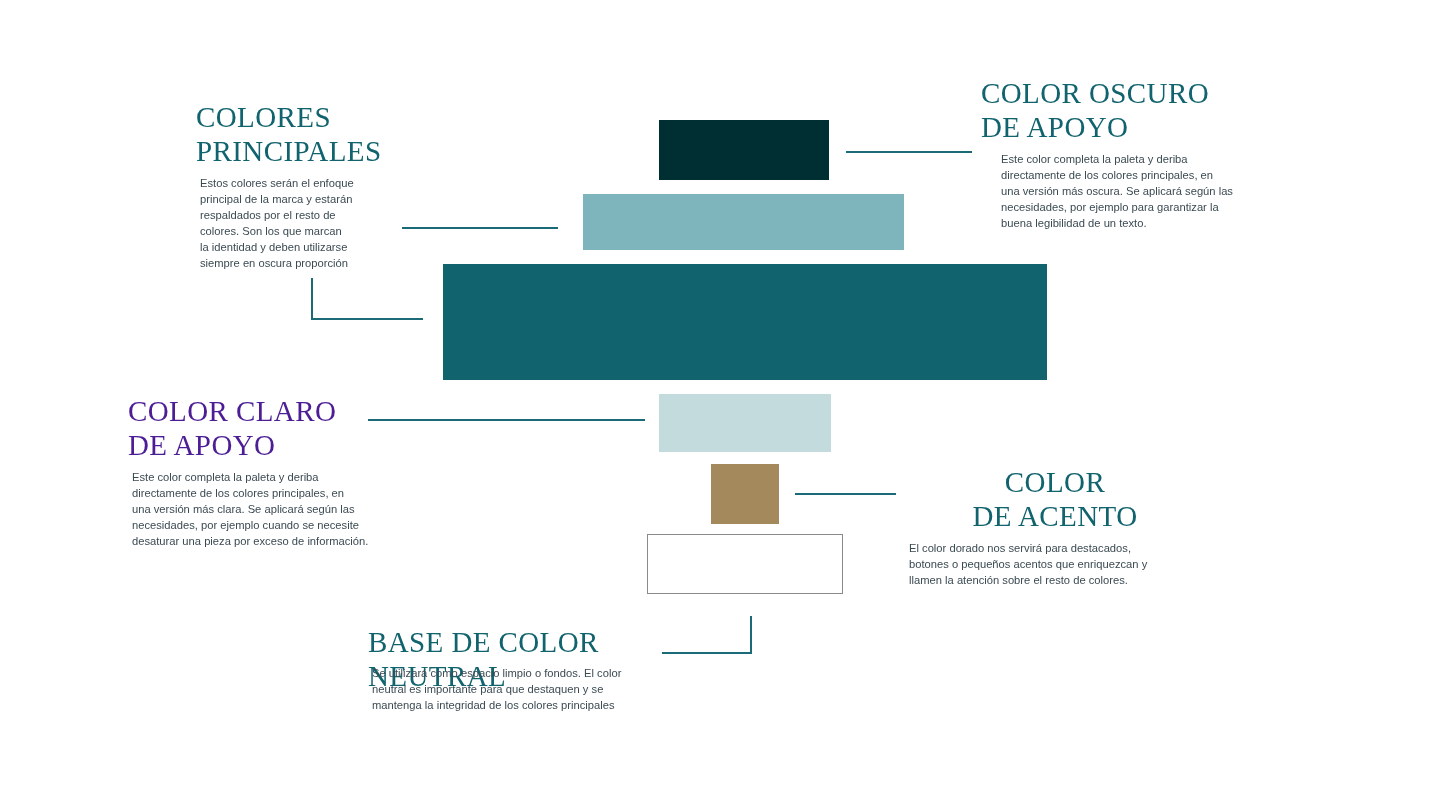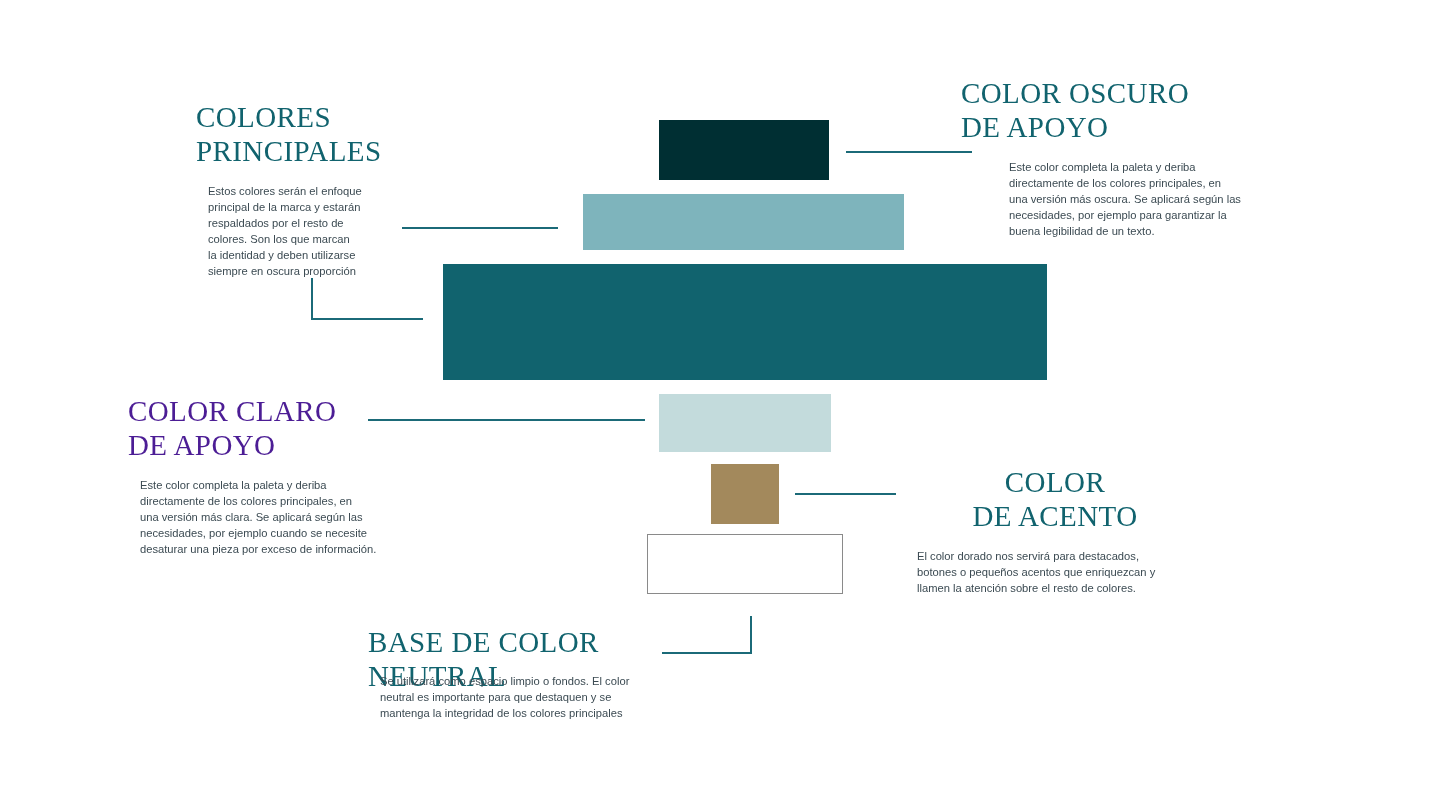--- a/index.html
+++ b/index.html
@@ -27,21 +27,21 @@
     white-space: pre-line;
     margin: 0;
     font-weight: 400;
   }
   .body-text {
     position: absolute;
     color: #3b4a52;
     font-size: 11.2px;
     line-height: 1.42;
     white-space: pre-line;
-    margin: 12px;
+    margin: 4px;
   }
   .swatch {
     position: absolute;
   }
   .swatch-neutral {
     box-sizing: border-box;
     border: 1px solid #8a8a8a;
     background: #ffffff;
   }
   .rule {
@@ -93,21 +93,21 @@
 
   <h2 class="heading" style="left: 196px; top: 100px; width: 330px; color: rgb(17, 99, 110);">COLORES
 PRINCIPALES</h2>
   <p class="body-text" style="left: 196px; top: 172px; width: 240px; color: rgb(59, 74, 82);">Estos colores serán el enfoque
 principal de la marca y estarán
 respaldados por el resto de
 colores. Son los que marcan
 la identidad y deben utilizarse
 siempre en oscura proporción</p>
 
-  <h2 class="heading" style="left: 961px; top: 76px; width: 320px; color: rgb(17, 99, 110);">COLOR OSCURO
+  <h2 class="heading" style="left: 981px; top: 76px; width: 320px; color: rgb(17, 99, 110);">COLOR OSCURO
 DE APOYO</h2>
   <p class="body-text" style="left: 997px; top: 148px; width: 270px; color: rgb(59, 74, 82);">Este color completa la paleta y deriba
 directamente de los colores principales, en
 una versión más oscura. Se aplicará según las
 necesidades, por ejemplo para garantizar la
 buena legibilidad de un texto.</p>
 
   <h2 class="heading" style="left: 128px; top: 394px; width: 300px; color: #4c1d95;">COLOR CLARO
 DE APOYO</h2>
   <p class="body-text" style="left: 128px; top: 466px; width: 275px; color: rgb(59, 74, 82);">Este color completa la paleta y deriba

